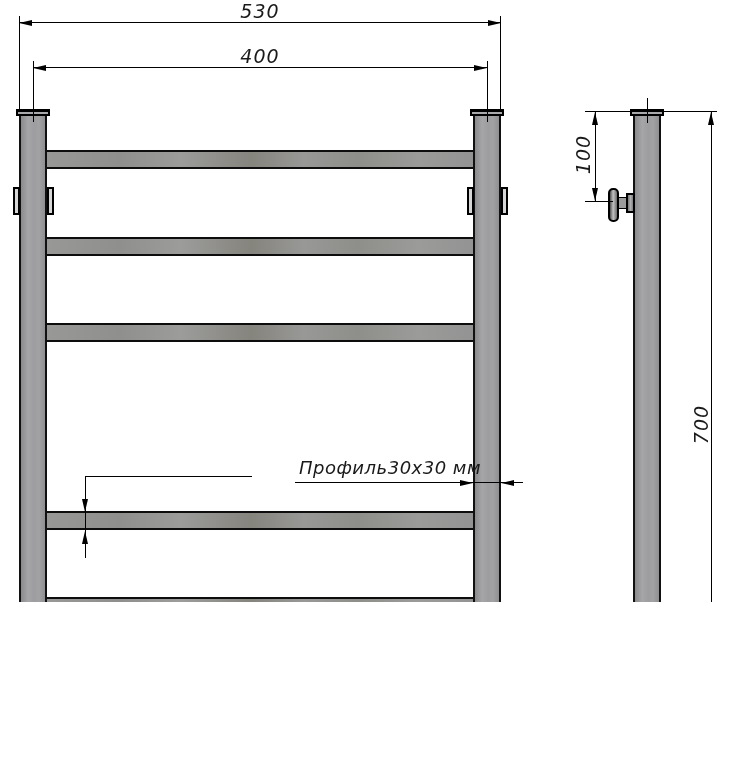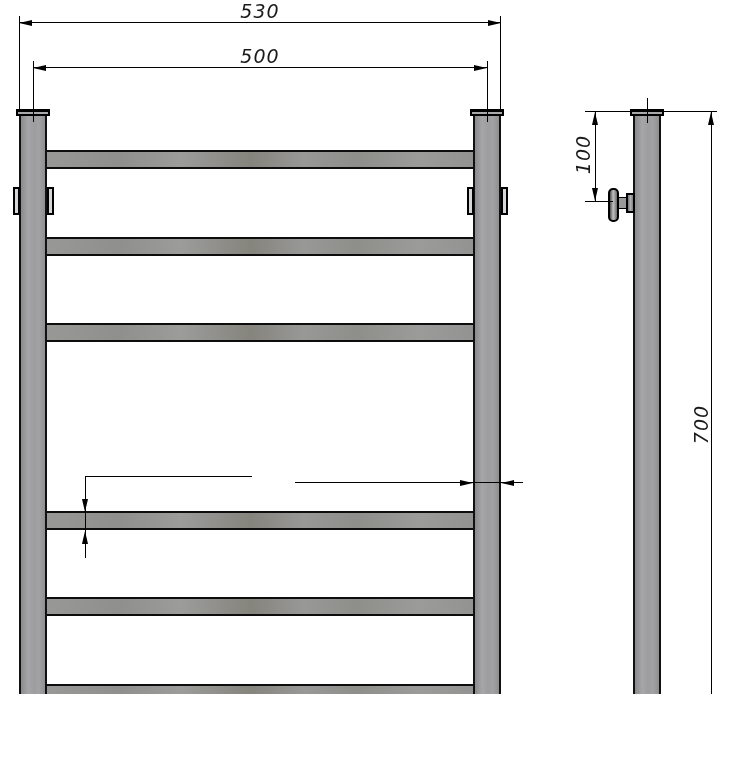--- a/index.html
+++ b/index.html
@@ -1,17 +1,17 @@
 <!DOCTYPE html>
 <html><head>
 <meta charset="utf-8">
 <style>
   html,body{margin:0;padding:0;background:#ffffff;}
   #canvas{
-    position:relative;width:730px;height:694px;background:#ffffff;overflow:hidden;
+    position:relative;width:730px;height:602px;background:#ffffff;overflow:hidden;
     font-family:"DejaVu Sans", sans-serif;color:#1a1a1a;
   }
   
   .hline{position:absolute;background:#000;height:1.4px;z-index:6;}
   .vline{position:absolute;background:#000;width:1.4px;z-index:6;}
   .dimtext{
     position:absolute;font-style:italic;font-size:19px;line-height:19px;
     letter-spacing:1px;z-index:7;white-space:nowrap;
   }
   .labeltext{
@@ -63,21 +63,21 @@
 </head>
 <body>
 
 <div id="canvas">
 
   <div class="dimtext" style="left:19px;width:482px;text-align:center;top:2px;">530</div>
   <div class="hline" style="left:19px;top:22px;width:482px;"></div>
   <div class="arr arr-left" style="left:19px;top:20px;"></div>
   <div class="arr arr-right" style="left:488px;top:20px;"></div>
 
-  <div class="dimtext" style="left:33px;width:454px;text-align:center;top:47px;">500</div>
+  <div class="dimtext" style="left:33px;width:454px;text-align:center;top:47px;">400</div>
   <div class="hline" style="left:33px;top:67px;width:454px;"></div>
   <div class="arr arr-left" style="left:33px;top:65px;"></div>
   <div class="arr arr-right" style="left:474px;top:65px;"></div>
 
   <div class="vline" style="left:19px;top:16px;height:95px;"></div>
   <div class="vline" style="left:500px;top:16px;height:95px;"></div>
   <div class="vline" style="left:33px;top:61px;height:61px;"></div>
   <div class="vline" style="left:487px;top:61px;height:61px;"></div>
 
   <div class="bar" style="top:150px;"></div>
@@ -95,20 +95,21 @@
   <div class="bracket" style="left:13px;"></div>
   <div class="bracket" style="left:47px;"></div>
   <div class="bracket" style="left:467px;"></div>
   <div class="bracket" style="left:501px;"></div>
 
   <div class="hline" style="left:85px;top:476px;width:167px;"></div>
   <div class="vline" style="left:85px;top:476px;height:82px;"></div>
   <div class="arr arr-down" style="left:82px;top:499px;"></div>
   <div class="arr arr-up" style="left:82px;top:531px;"></div>
 
+  <div class="labeltext" style="left:299px;top:459px;">Профиль30х30 мм</div>
   <div class="hline" style="left:295px;top:482px;width:228px;"></div>
   <div class="arr arr-right" style="left:460px;top:480px;"></div>
   <div class="arr arr-left" style="left:501px;top:480px;"></div>
 
   <div class="post" style="left:633px;height:634px;"></div>
   <div class="cap" style="left:630px;"></div>
   <div class="vline" style="left:647px;top:98px;height:25px;width:1px;"></div>
 
   <div class="hline" style="left:585px;top:111px;width:48px;height:1px;"></div>
   <div class="hline" style="left:661px;top:111px;width:56px;height:1px;"></div>

